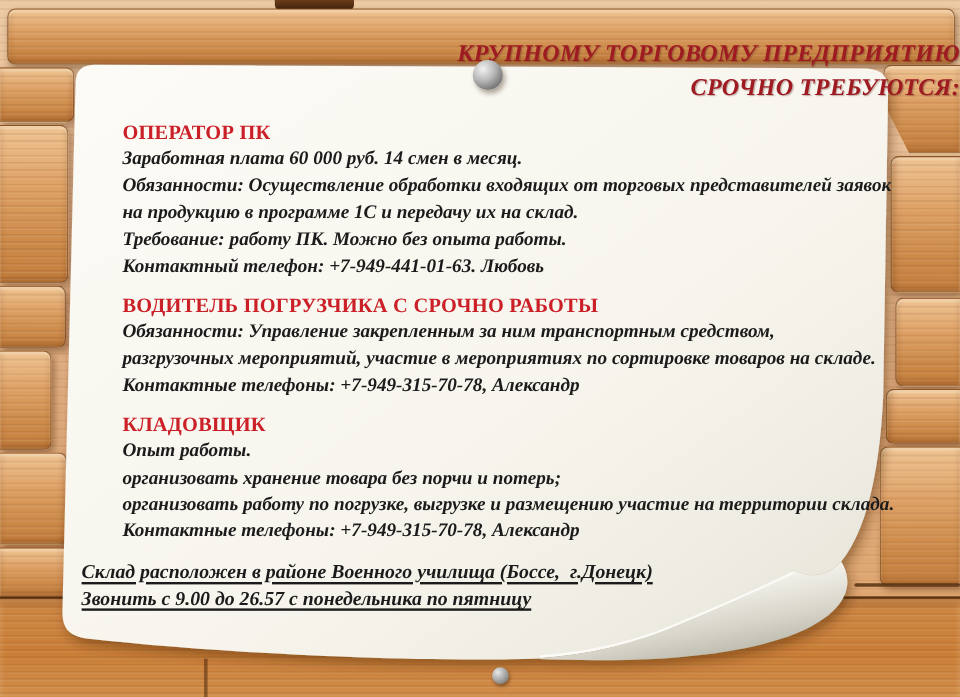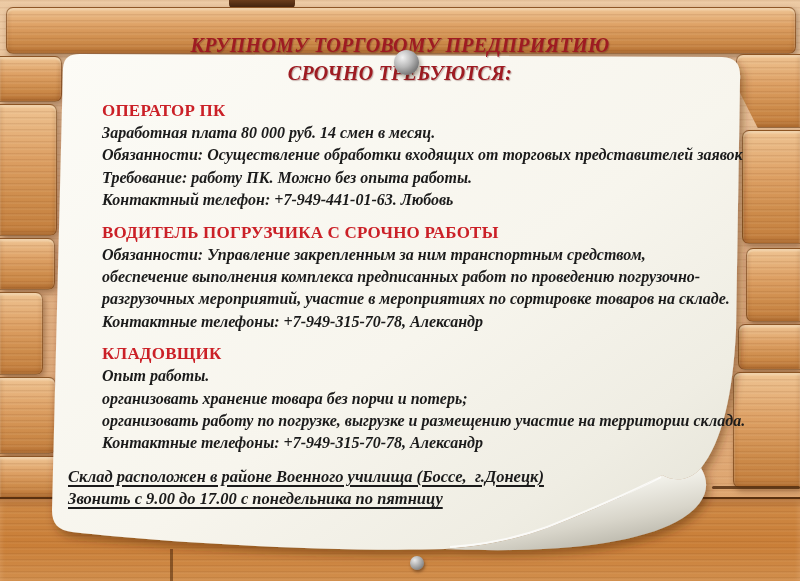--- a/index.html
+++ b/index.html
@@ -57,21 +57,21 @@
   
   .pin { position: absolute; border-radius: 50%; }
   .pin-top { left: 394px; top: 50px; width: 25px; height: 25px;
     background: radial-gradient(circle at 34% 30%, #f2f2f2, #b9b9b9 40%, #808080 70%, #565656 100%);
     box-shadow: 2px 3px 4px rgba(60,40,20,.4); }
   .pin-bottom { left: 410px; top: 556px; width: 14px; height: 14px;
     background: radial-gradient(circle at 34% 30%, #e8e8e8, #9f9f9f 55%, #606060 100%);
     box-shadow: 1px 2px 3px rgba(60,30,10,.5); }
   
   .title {
-    position: absolute; left: 0; top: 31px; width: 800px; text-align: center;
+    position: absolute; left: 0; top: 31px; width: 800px; text-align: right;
     font-style: italic; font-weight: bold; font-size: 20px; line-height: 28px;
     color: #9e1b22; letter-spacing: .3px;
     text-shadow: 1px 1px 1px rgba(90,30,30,.35);
   }
   .content { position: absolute; left: 68px; top: 100px; width: 670px; color: #1b1b1b; }
   .vacancy { margin-bottom: 10px; margin-left: 34px; }
   .vh { font-size: 17px; font-weight: bold; font-style: normal;
         color: #cb2027; line-height: 22px; letter-spacing: .2px; }
   .vl { font-size: 16px; font-weight: bold; font-style: italic;
         line-height: 22.4px; white-space: nowrap; }
@@ -145,45 +145,45 @@
 
   <div class="title">
     <div>КРУПНОМУ ТОРГОВОМУ ПРЕДПРИЯТИЮ</div>
     <div>СРОЧНО ТРЕБУЮТСЯ:</div>
   </div>
 
   <div class="content">
 
     <section class="vacancy">
       <h2 class="vh">ОПЕРАТОР ПК</h2>
-      <div class="vl">Заработная плата 80 000 руб. 14 смен в месяц.</div>
+      <div class="vl">Заработная плата 60 000 руб. 14 смен в месяц.</div>
       <div class="vl">Обязанности: Осуществление обработки входящих от торговых представителей заявок</div>
+      <div class="vl">на продукцию в программе 1С и передачу их на склад.</div>
       <div class="vl">Требование: работу ПК. Можно без опыта работы.</div>
       <div class="vl">Контактный телефон: +7-949-441-01-63. Любовь</div>
     </section>
 
     <section class="vacancy">
       <h2 class="vh">ВОДИТЕЛЬ ПОГРУЗЧИКА С СРОЧНО РАБОТЫ</h2>
       <div class="vl">Обязанности: Управление закрепленным за ним транспортным средством,</div>
-      <div class="vl">обеспечение выполнения комплекса предписанных работ по проведению погрузочно-</div>
       <div class="vl">разгрузочных мероприятий, участие в мероприятиях по сортировке товаров на складе.</div>
       <div class="vl">Контактные телефоны: +7-949-315-70-78, Александр</div>
     </section>
 
     <section class="vacancy">
       <h2 class="vh">КЛАДОВЩИК</h2>
       <div class="vl">Опыт работы.</div>
       <div class="vl">организовать хранение товара без порчи и потерь;</div>
       <div class="vl">организовать работу по погрузке, выгрузке и размещению участие на территории склада.</div>
       <div class="vl">Контактные телефоны: +7-949-315-70-78, Александр</div>
     </section>
 
     <div class="footer">
       <div class="fl">Склад расположен в районе Военного училища (Боссе,  г.Донецк)</div>
-      <div class="fl">Звонить с 9.00 до 17.00 с понедельника по пятницу</div>
+      <div class="fl">Звонить с 9.00 до 26.57 с понедельника по пятницу</div>
     </div>
 
   </div>
 
   <div class="pin pin-top"></div>
   <div class="pin pin-bottom"></div>
 
 </div>
 
 </body></html>

